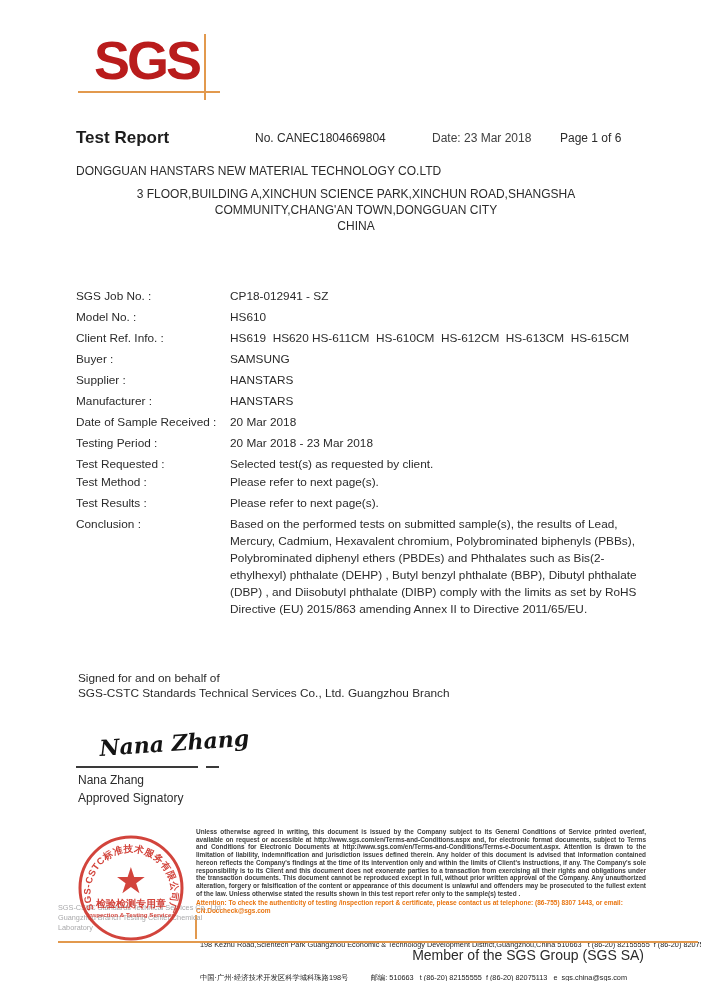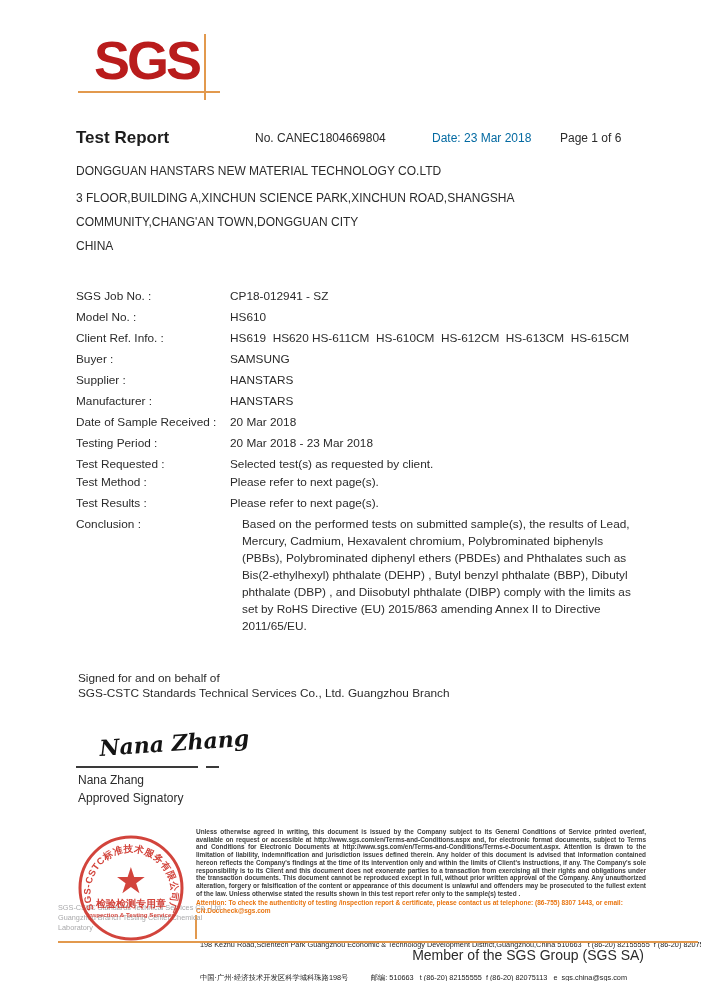--- a/index.html
+++ b/index.html
@@ -15,36 +15,36 @@
     position:absolute; left:16px; top:0px;
     font-size:54px; font-weight:bold; color:#b91c1c; letter-spacing:-3px;
     font-family:"Liberation Sans", sans-serif; line-height:60px;
   }
   .logo-hline { position:absolute; left:0px; top:61px; width:142px; height:2px; background:#e2994e; }
   .logo-vline { position:absolute; left:126px; top:4px; width:2px; height:66px; background:#e2994e; }
   
   .rpt-header { position:absolute; left:0; top:128px; width:626px; height:20px; font-size:12px; }
   .rpt-title { position:absolute; left:76px; top:0px; font-size:17px; font-weight:bold; color:#1d1d1d; }
   .rpt-no   { position:absolute; left:255px; top:3px; color:#2b2b2b; }
-  .rpt-date { position:absolute; left:432px; top:3px; color:#0369a1; }
+  .rpt-date { position:absolute; left:432px; top:3px; color:#404040; }
   .rpt-page { position:absolute; left:560px; top:3px; color:#2b2b2b; }
   
   .client { position:absolute; left:76px; top:163px; width:560px; font-size:12px; line-height:16px; }
   .client .name { margin-bottom:7px; }
-  .client .addr { line-height:24px; }
+  .client .addr { line-height:16px;text-align:center; }
   
   .intro { position:absolute; left:76px; top:258px; width:580px; font-size:11.8px; }
   
   .fields { position:absolute; left:76px; top:290px; width:566px; font-size:11.8px; }
   .f-row { display:flex; line-height:13px; margin-bottom:8px; }
   .f-label { width:154px; flex:0 0 154px; }
   .f-value { white-space:pre-wrap; }
   .cr-lines .crline { line-height:13px; margin-bottom:8px; white-space:pre-wrap; }
   .cr-lines .crline:last-child { margin-bottom:0; }
-  .f-row.conclusion { align-items:flex-start;gap:12px; }
+  .f-row.conclusion { align-items:flex-start; }
   .f-row.conclusion .f-value { width:412px; line-height:17px; margin-top:-2px; }
   
   .signed { position:absolute; left:78px; top:671px; font-size:11.8px; line-height:15px; }
   
   .sig-block { position:absolute; left:76px; top:722px; width:260px; }
   .sig-svg { position:absolute; left:18px; top:4px; }
   .sig-line  { position:absolute; left:0px; top:44px; width:122px; border-bottom:2px solid #3a3a3a; }
   .sig-line2 { position:absolute; left:130px; top:44px; width:13px; border-bottom:2px solid #3a3a3a; }
   .sig-name { position:absolute; left:2px; top:51px; font-size:12px; }
   .sig-role { position:absolute; left:2px; top:69px; font-size:12px; }

